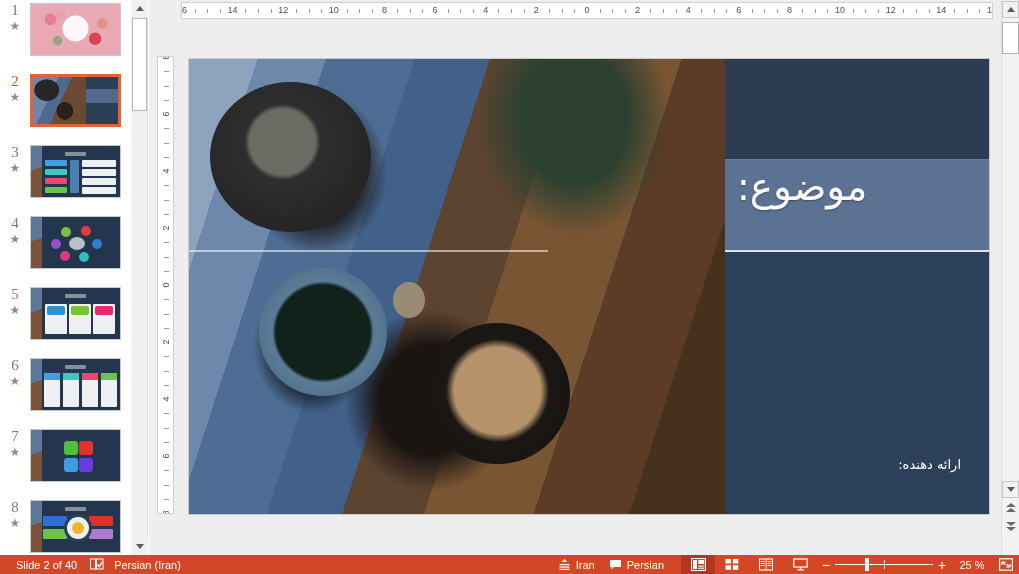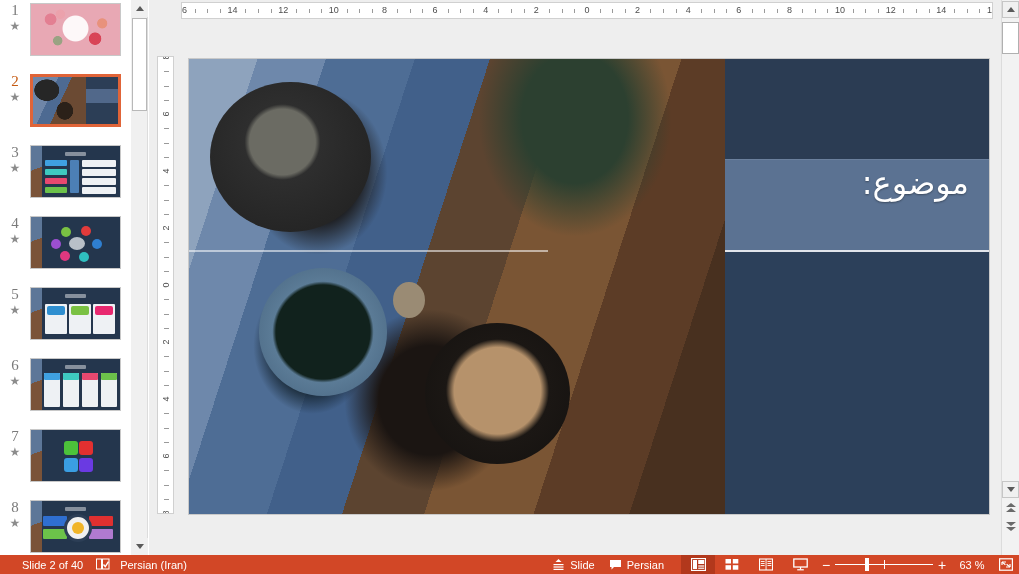--- a/index.html
+++ b/index.html
@@ -149,21 +149,21 @@
   #panel-hairline {
     position: absolute; right: 0; left: 0; top: 42%; height: 1.5px;
     background: rgba(255,255,255,.82);
   }
   #panel-hairline2 {
     position: absolute; right: 0; width: 100%; top: 22%; height: 1px;
     background: rgba(255,255,255,.10);
   }
   #slide-title {
     position: absolute; right: 20px; top: 23%; width: 88%;
-    text-align: right; color: #ffffff; font-size: 32px;
+    text-align: left; color: #ffffff; font-size: 39px;
     direction: rtl; font-family: "DejaVu Sans", sans-serif;
     text-shadow: 0 1px 2px rgba(0,0,0,.35);
   }
   .slide-sub {
     position: absolute; right: 28px; text-align: right; color: #ffffff;
     font-size: 13px; direction: rtl; font-family: "DejaVu Sans", sans-serif;
   }
   #slide-sub-1 { bottom: 70px; width: 80%; }
   #slide-sub-2 { bottom: 42px; width: 80%; }
   #photo-hairline {
@@ -197,21 +197,21 @@
   .dbl-up { border-left: 5px solid transparent; border-right: 5px solid transparent; border-bottom: 4px solid #6a6a6a; margin: 0 0 1px 0; }
   .dbl-down { border-left: 5px solid transparent; border-right: 5px solid transparent; border-top: 4px solid #6a6a6a; margin: 1px 0 0 0; }
 
   
   #status-bar {
     position: absolute; left: 0; bottom: 0; width: 1019px; height: 19px;
     background: #d24726; color: #ffffff; font-size: 11px;
     display: flex; align-items: center;
   }
   .sb-item { display: flex; align-items: center; height: 19px; padding: 0 7px; }
-  #status-slide { padding-left: 22px; }
+  #status-slide { padding-left: 16px; }
   #status-spell { padding: 0 6px; }
   #status-lang { padding-left: 4px; }
   .sb-spacer { flex: 1; }
   .glyph-svg { display: block; }
   .view-btn {
     width: 34px; height: 19px; display: flex; align-items: center; justify-content: center;
   }
   .view-btn.active { background: #b2381c; }
   #zoom-out, #zoom-in {
     width: 18px; display: flex; align-items: center; justify-content: center;
@@ -494,20 +494,21 @@
         <div class="photo-obj" style="left:13%;top:46%;width:24%;height:28%;background:radial-gradient(circle at 50% 50%, #11221d 0 52%, #5b7b96 56%, #46637e 100%)"></div>
         <div class="photo-obj" style="left:44%;top:58%;width:27%;height:31%;background:radial-gradient(circle at 50% 48%, #b6926b 0 42%, #1b1714 50%, #14110f 100%)"></div>
         <div class="photo-obj" style="left:38%;top:49%;width:6%;height:8%;background:#9a8b74"></div>
         <div id="photo-hairline"></div>
       </div>
 
       <div id="slide-panel">
         <div id="panel-hairline2"></div>
         <div id="panel-hairline"></div>
         <div id="slide-title">موضوع:</div>
+        <div id="slide-sub-2" class="slide-sub">ارائه دهنده:</div>
       </div>
     </div>
   </div>
 
   <div id="main-scroll">
     <div id="msb-up" class="msb-btn">
       <span class="sb-arrow sb-up"></span>
     </div>
     <div id="msb-thumb"></div>
     <div id="msb-down" class="msb-btn">
@@ -538,21 +539,21 @@
 
     <div class="sb-spacer"></div>
 
     <div class="sb-item btn">
       <svg class="glyph-svg" width="13" height="13" viewBox="0 0 13 13" style="margin-right:5px">
         <path d="M6.5 1 L9.5 4 L3.5 4 Z" fill="#ffffff"></path>
         <rect x="1.5" y="6" width="10" height="1.2" fill="#ffffff"></rect>
         <rect x="1.5" y="8.4" width="10" height="1.2" fill="#ffffff"></rect>
         <rect x="1.5" y="10.8" width="10" height="1.2" fill="#ffffff"></rect>
       </svg>
-      <span>Slide</span>
+      <span>Iran</span>
     </div>
 
     <div class="sb-item btn">
       <svg class="glyph-svg" width="13" height="12" viewBox="0 0 13 12" style="margin-right:5px">
         <path d="M1 1 H12 V8 H5 L2.5 10.5 V8 H1 Z" fill="#ffffff"></path>
       </svg>
       <span>Persian</span>
     </div>
 
     <div class="view-btn active" style="margin-left:10px">
@@ -598,21 +599,21 @@
     <div id="zoom-out" class="sb-item btn">−</div>
 
     <div id="zoom-track">
       <div id="zoom-line"></div>
       <div id="zoom-mid"></div>
       <div id="zoom-thumb"></div>
     </div>
 
     <div id="zoom-in" class="sb-item btn">+</div>
 
-    <div id="zoom-pct">63 %</div>
+    <div id="zoom-pct">25 %</div>
 
     <div id="fit-btn">
       <svg class="glyph-svg" width="14" height="13" viewBox="0 0 14 13">
         <rect x="0.6" y="0.8" width="12.8" height="11.4" fill="none" stroke="#ffffff" stroke-width="1.2"></rect>
         <path d="M3 4 L7 4 M3 4 L3 7 M11 9 L7 9 M11 9 L11 6" stroke="#ffffff" stroke-width="1.2" fill="none"></path>
         <path d="M3 4 L6.4 6.8 M11 9 L7.6 6.2" stroke="#ffffff" stroke-width="1.2"></path>
       </svg>
     </div>
   </div>
 </div>

